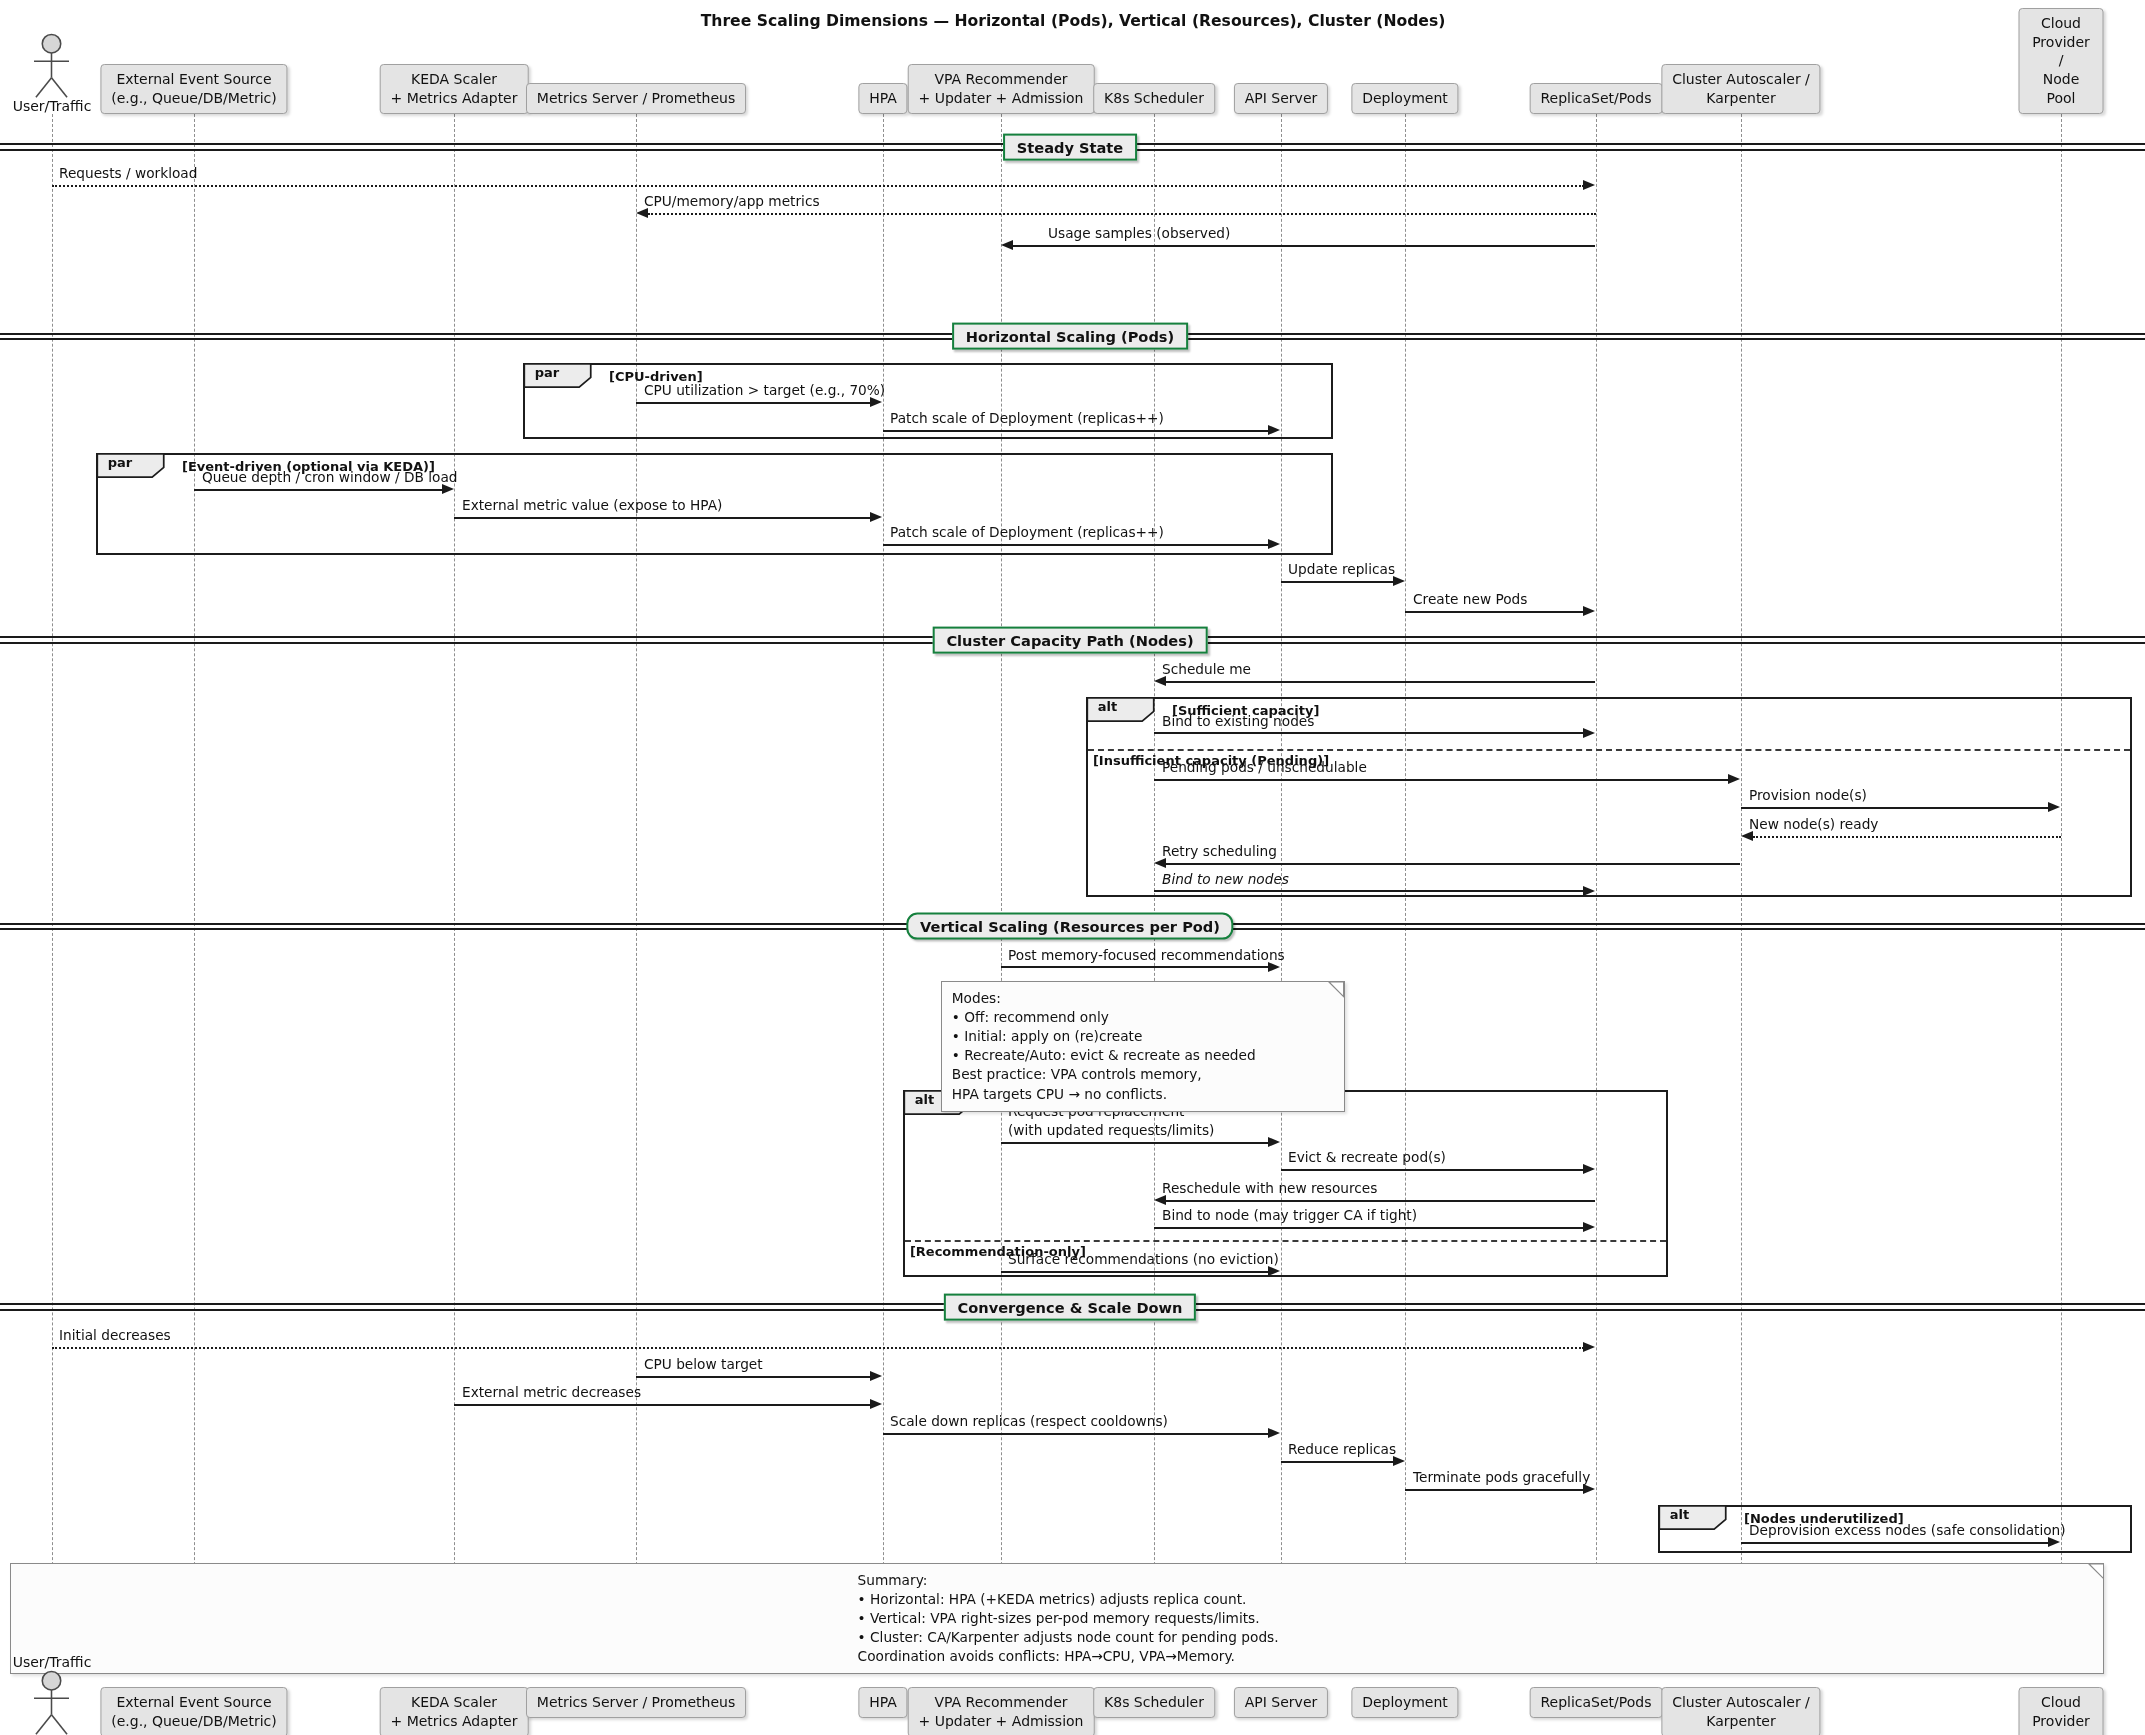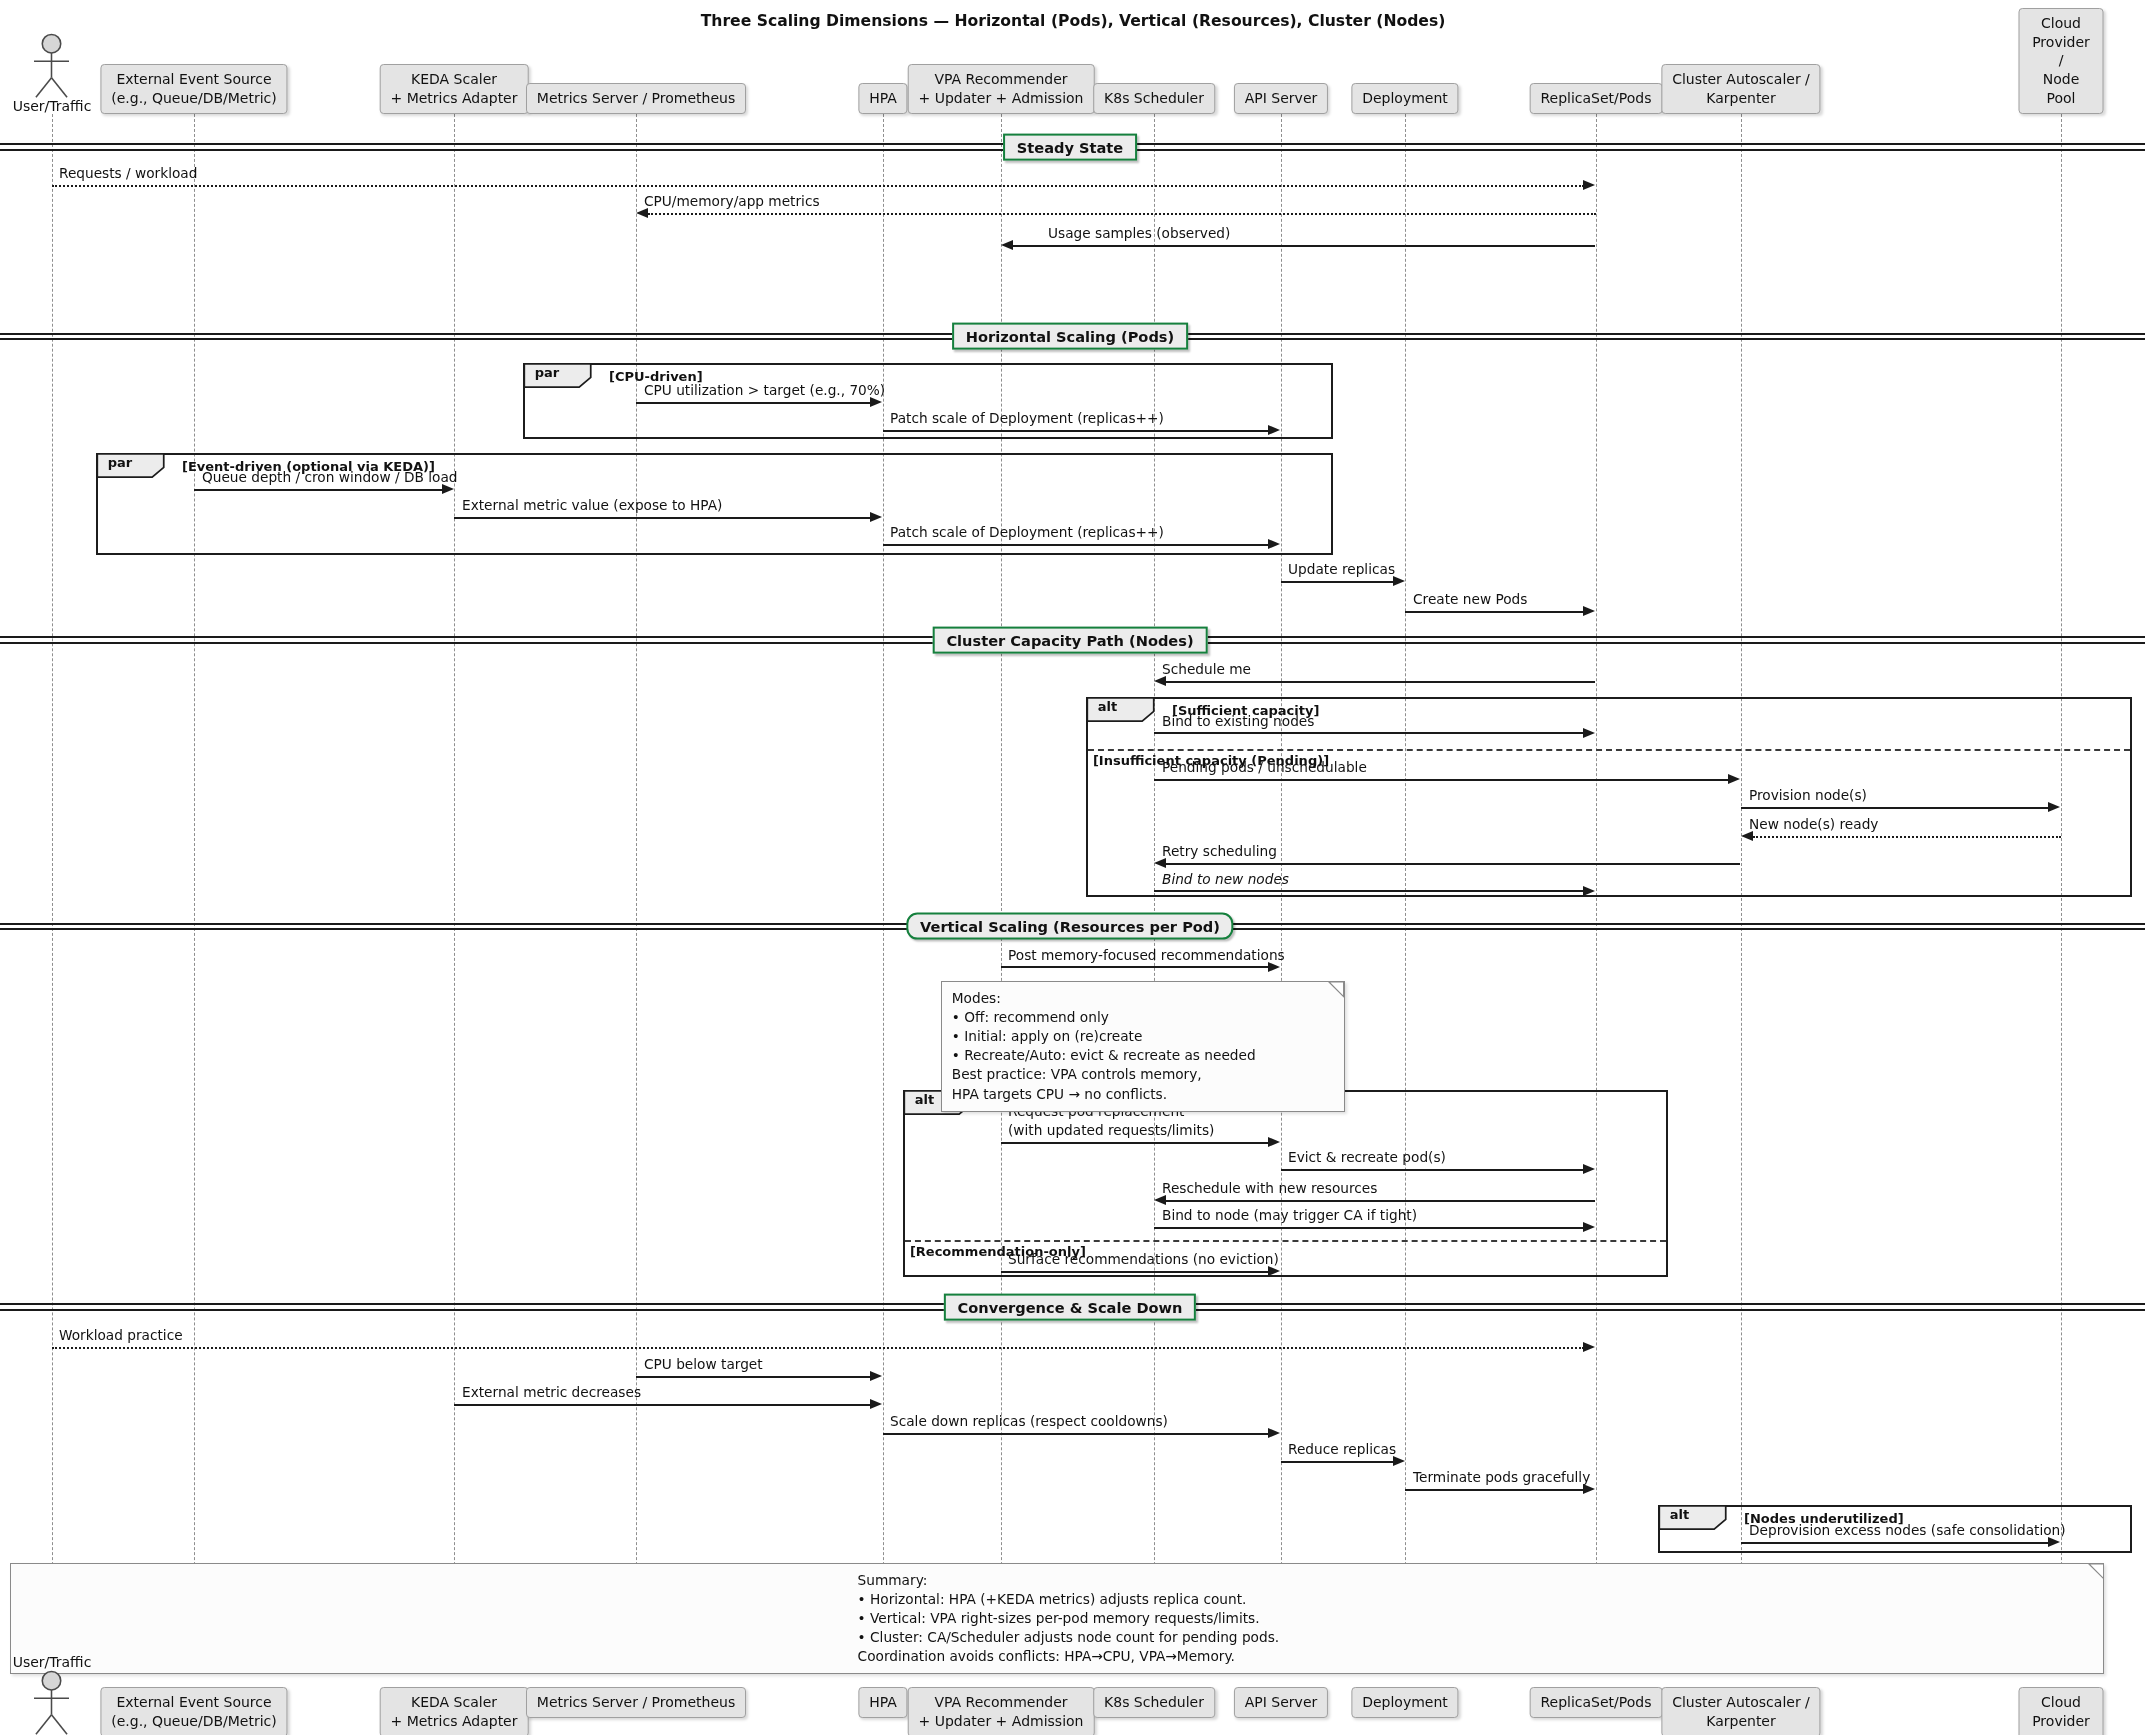--- a/index.html
+++ b/index.html
@@ -193,21 +193,21 @@
     <div class="arrow-left" style="left: 1154px; top: 1195px;"></div>
     <div class="msg-label" style="left: 1162px; bottom: 539px;">Reschedule with new resources</div>
     <div class="msg-line-solid" style="left: 1154px; width: 430px; top: 1227px;"></div>
     <div class="arrow-right" style="left: 1583px; top: 1222px;"></div>
     <div class="msg-label" style="left: 1162px; bottom: 512px;">Bind to node (may trigger CA if tight)</div>
     <div class="msg-line-solid" style="left: 1001px; width: 268px; top: 1271px;"></div>
     <div class="arrow-right" style="left: 1268px; top: 1266px;"></div>
     <div class="msg-label" style="left: 1008px; bottom: 468px;">Surface recommendations (no eviction)</div>
     <div class="msg-line-dotted" style="left: 52px; width: 1532px; top: 1347px;"></div>
     <div class="arrow-right" style="left: 1583px; top: 1342px;"></div>
-    <div class="msg-label" style="left: 59px; bottom: 392px;">Workload practice</div>
+    <div class="msg-label" style="left: 59px; bottom: 392px;">Initial decreases</div>
     <div class="msg-line-solid" style="left: 636px; width: 235px; top: 1376px;"></div>
     <div class="arrow-right" style="left: 870px; top: 1371px;"></div>
     <div class="msg-label" style="left: 644px; bottom: 363px;">CPU below target</div>
     <div class="msg-line-solid" style="left: 454px; width: 416px; top: 1404px;"></div>
     <div class="arrow-right" style="left: 870px; top: 1399px;"></div>
     <div class="msg-label" style="left: 462px; bottom: 335px;">External metric decreases</div>
     <div class="msg-line-solid" style="left: 883px; width: 386px; top: 1433px;"></div>
     <div class="arrow-right" style="left: 1268px; top: 1428px;"></div>
     <div class="msg-label" style="left: 890px; bottom: 306px;">Scale down replicas (respect cooldowns)</div>
     <div class="msg-line-solid" style="left: 1281px; width: 113px; top: 1461px;"></div>
@@ -233,21 +233,21 @@
       </div>
     </div>
     <div class="note" style="left: 9.8px; top: 1563px; width: 2073px;">
       <svg class="note-fold" width="16.6" height="16.6" viewBox="0 0 17 17">
         <path d="M1 1 L16 16 L16 1 Z" fill="#ffffff" stroke="#8a8a8a" stroke-width="1.2"></path>
       </svg>
       <div style="margin-left: 837px;">
         <div class="note-line">Summary:</div>
         <div class="note-line">• Horizontal: HPA (+KEDA metrics) adjusts replica count.</div>
         <div class="note-line">• Vertical: VPA right-sizes per-pod memory requests/limits.</div>
-        <div class="note-line">• Cluster: CA/Scheduler adjusts node count for pending pods.</div>
+        <div class="note-line">• Cluster: CA/Karpenter adjusts node count for pending pods.</div>
         <div class="note-line">Coordination avoids conflicts: HPA→CPU, VPA→Memory.</div>
       </div>
     </div>
     <div class="actor-figure" style="left: 29px; top: 33px;"><svg width="45" height="70" viewBox="0 0 46 72">
         <g stroke="#4a4a4a" stroke-width="1.6" fill="none">
           <circle cx="23" cy="11" r="9.5" fill="#D6D6D6"></circle>
           <line x1="23" y1="20.5" x2="23" y2="46"></line>
           <line x1="5" y1="29" x2="41" y2="29"></line>
           <line x1="23" y1="46" x2="7" y2="66"></line>
           <line x1="23" y1="46" x2="39" y2="66"></line>

